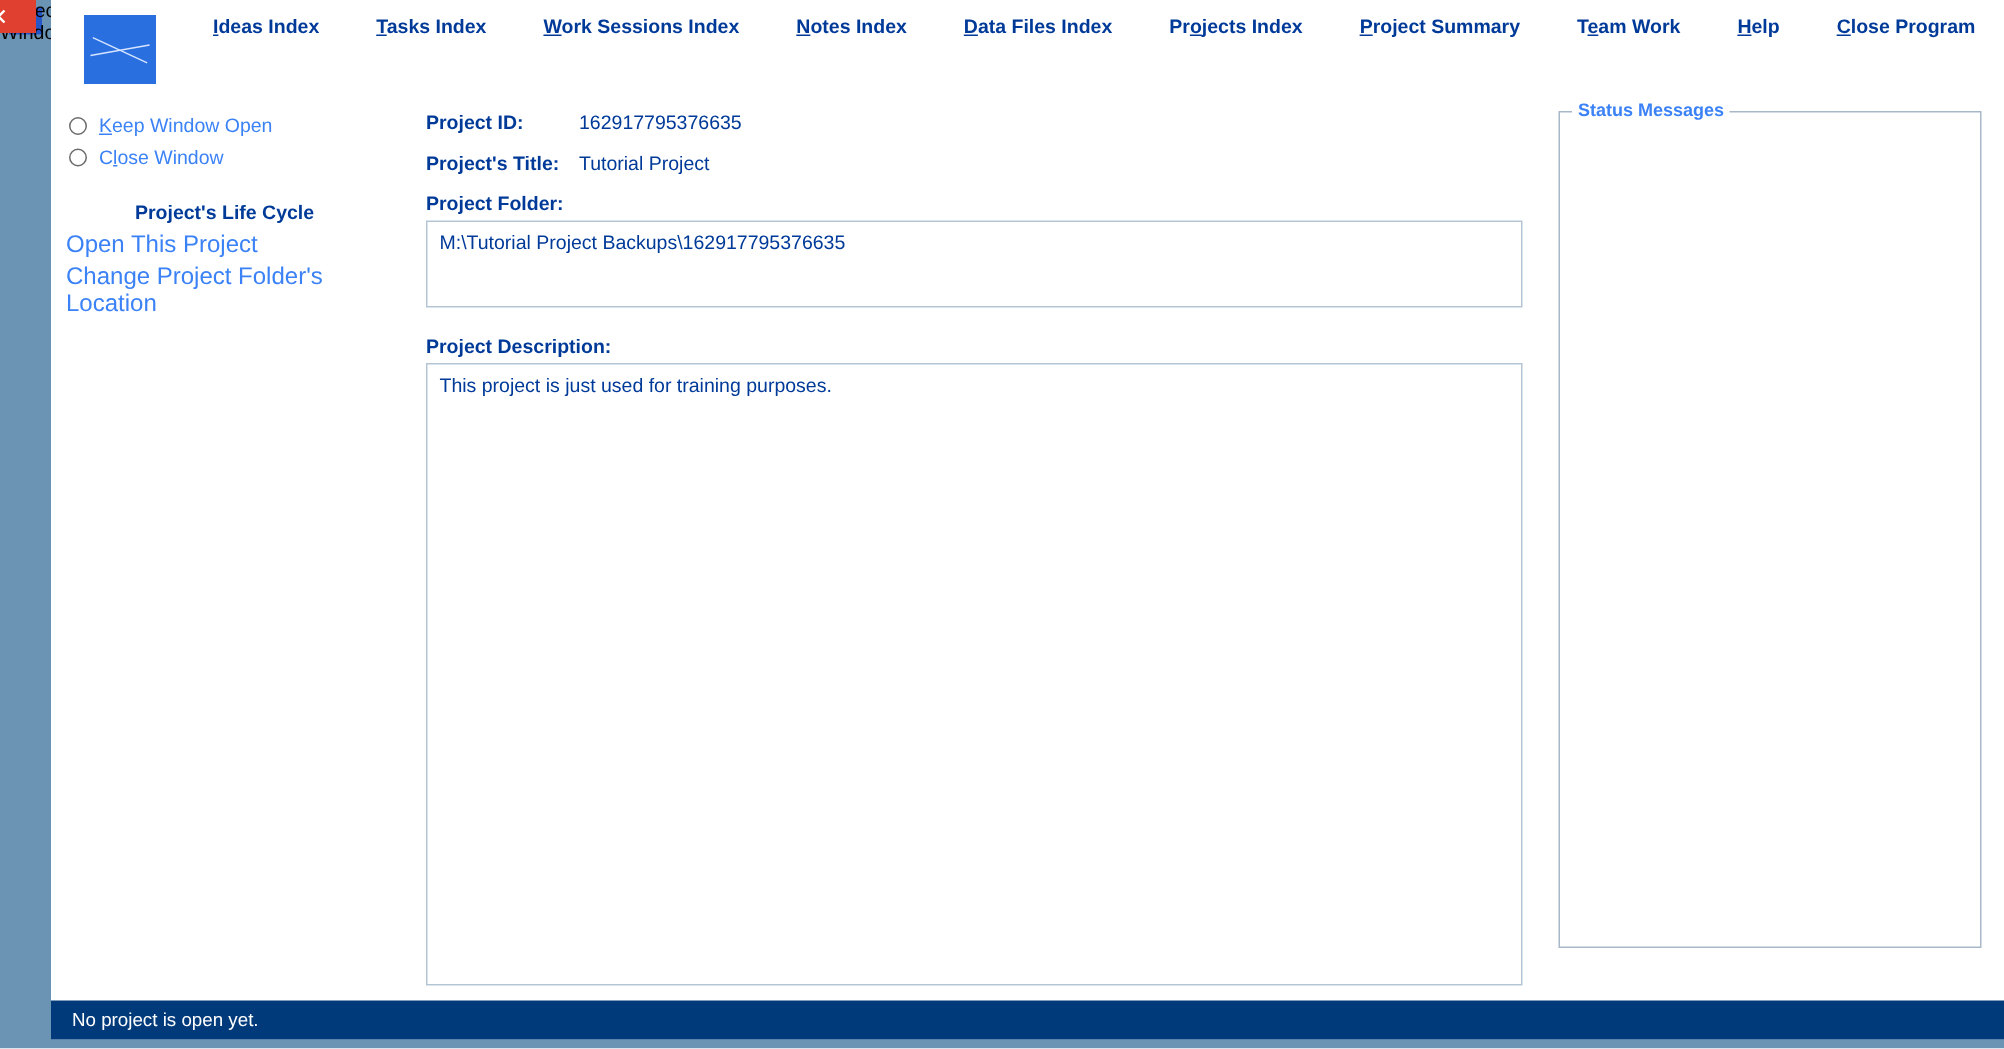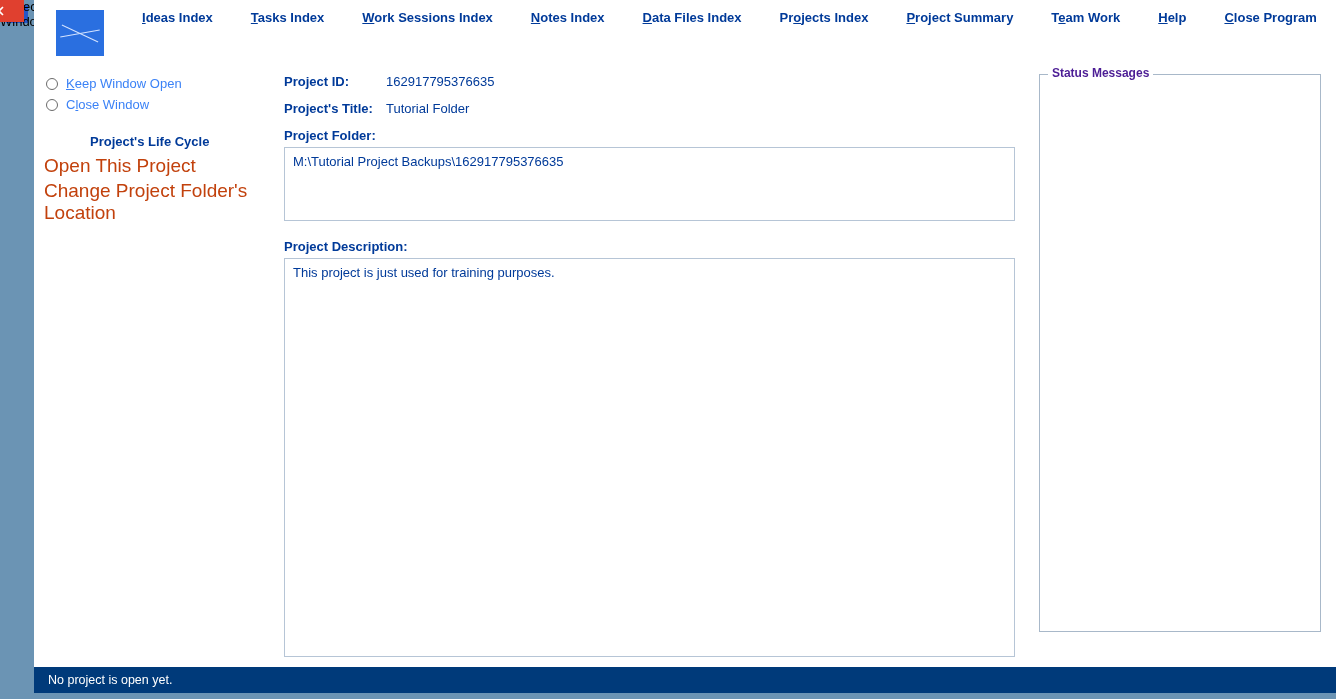--- a/index.html
+++ b/index.html
@@ -131,23 +131,23 @@
   .radio-label .mn { text-decoration: underline; }
   .section-title {
     color: #003a99;
     font-weight: 600;
     margin-top: 22px;
     margin-bottom: 6px;
     font-size: 13px;
     padding-left: 46px;
   }
   .link-line {
-    color: #c2410c;
+    color: #3b82f6;
     margin: 3px 0;
-    font-size: 19px;
+    font-size: 16px;
     cursor: pointer;
   }
   .center-col {
     flex: 1;
     display: flex; flex-direction: column;
     min-width: 0;
     padding-top: 8px;
   }
   .field-row {
     display: flex;
@@ -171,21 +171,21 @@
     margin-bottom: 4px;
   }
   .text-box {
     border: 1px solid #b6c5d6;
     padding: 6px 8px;
     color: #003a99;
     font-size: 13px;
     background: #fff;
   }
   .folder-box {
-    height: 74px;
+    height: 58px;
     margin-bottom: 18px;
   }
   .desc-box {
     flex: 1;
     min-height: 0;
     margin-bottom: 4px;
   }
   .right-col {
     width: 282px;
     flex-shrink: 0;
@@ -196,21 +196,21 @@
     border: 1px solid #a8b8c9;
     height: 558px;
     margin-top: 8px;
     position: relative;
   }
   .status-legend {
     position: absolute;
     top: -9px; left: 8px;
     background: #fff;
     padding: 0 4px;
-    color: #4c1d95;
+    color: #3b82f6;
     font-weight: 600;
     font-size: 12px;
   }
   .statusbar {
     height: 26px;
     background: #003a7a;
     color: #fff;
     display: flex;
     align-items: center;
     padding-left: 14px;
@@ -278,21 +278,21 @@
         <div class="link-line">Change Project Folder's Location</div>
       </div>
 
       <div class="center-col">
         <div class="field-row">
           <div class="field-label">Project ID:</div>
           <div class="field-value">162917795376635</div>
         </div>
         <div class="field-row">
           <div class="field-label">Project's Title:</div>
-          <div class="field-value">Tutorial Folder</div>
+          <div class="field-value">Tutorial Project</div>
         </div>
 
         <div class="box-label">Project Folder:</div>
         <div class="text-box folder-box">
           <span>M:\Tutorial Project Backups\162917795376635</span>
         </div>
 
         <div class="box-label">Project Description:</div>
         <div class="text-box desc-box">
           <span>This project is just used for training purposes.</span>

